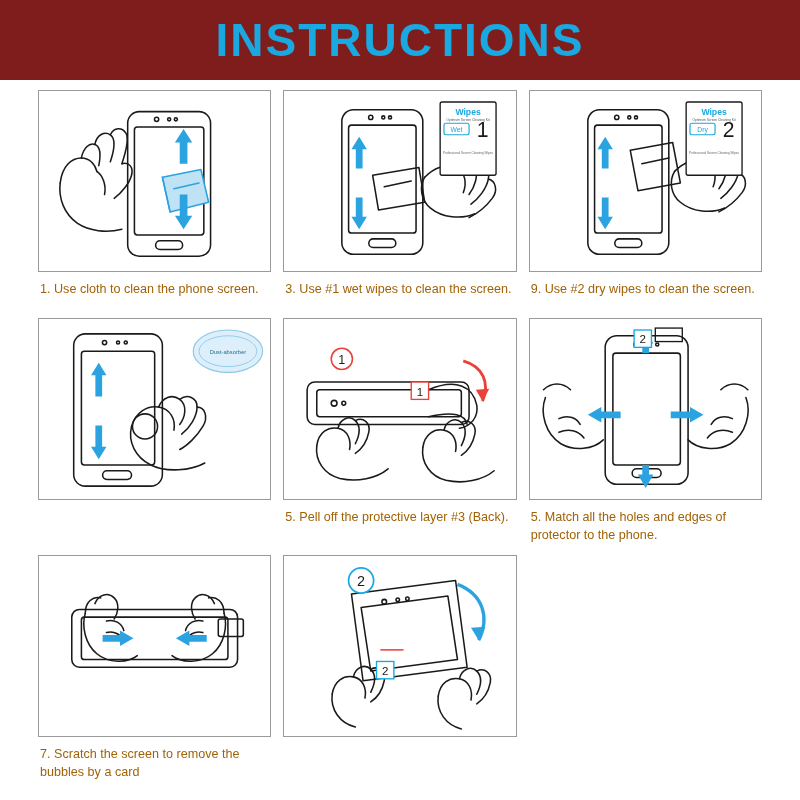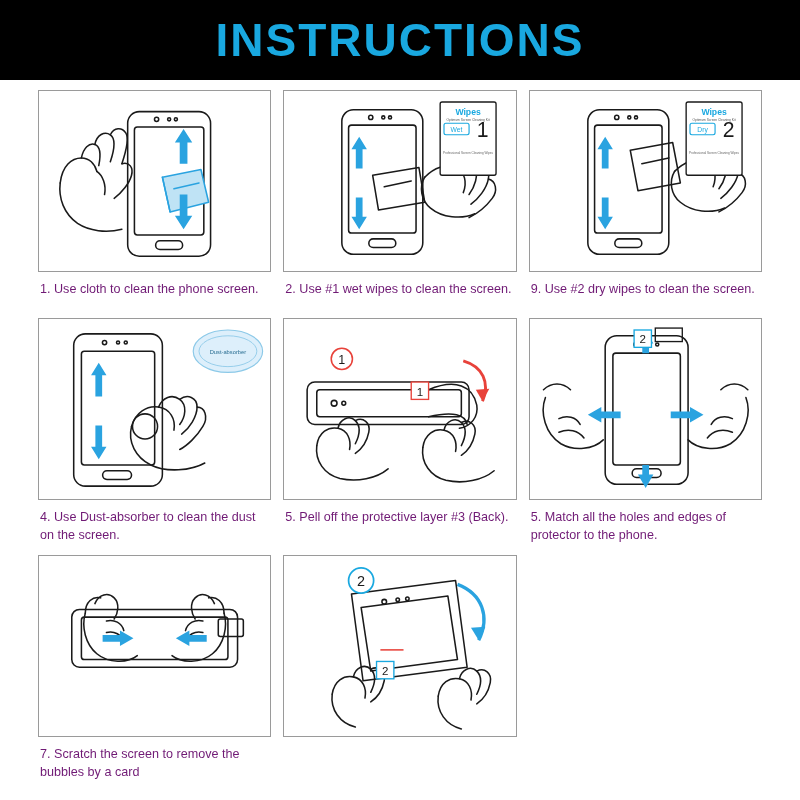--- a/index.html
+++ b/index.html
@@ -16,21 +16,21 @@
   .sheet {
     position: relative;
     width: 800px;
     height: 800px;
     background: #ffffff;
     box-sizing: border-box;
   }
   .title-bar {
     width: 100%;
     height: 80px;
-    background: #000000;
+    background: #7f1d1d;
     display: flex;
     align-items: center;
     justify-content: center;
   }
   .title-bar .title {
     font-size: 46px;
     font-weight: bold;
     letter-spacing: 2px;
     color: #19a8e0;
     font-family: "Liberation Sans", sans-serif;
@@ -54,21 +54,21 @@
     position: relative;
     width: 100%;
     height: 182px;
     border: 1px solid #9a9a9a;
     box-sizing: border-box;
     background: #ffffff;
     overflow: hidden;
   }
   .caption {
     font-size: 12.6px;
-    color: #701a75;
+    color: #a16207;
     line-height: 1.45;
     padding: 8px 2px 10px 2px;
     min-height: 46px;
     box-sizing: border-box;
     font-family: "Liberation Sans", sans-serif;
   }
   svg { display: block; }
 
   
 </style>
@@ -147,21 +147,21 @@
           <g stroke="#19a8e0" stroke-width="1.2" fill="none">
             <rect x="166" y="30" width="26" height="12" rx="2"></rect>
           </g>
           <text x="191" y="22" font-family="Liberation Sans, sans-serif" font-size="9" text-anchor="middle" fill="#19a8e0" font-weight="bold">Wipes</text>
           <text x="191" y="28" font-family="Liberation Sans, sans-serif" font-size="3.4" text-anchor="middle" fill="#555">Optimum Screen Cleaning Kit</text>
           <text x="179" y="39" font-family="Liberation Sans, sans-serif" font-size="7" text-anchor="middle" fill="#19a8e0">Wet</text>
           <text x="206" y="44" font-family="Liberation Sans, sans-serif" font-size="22" text-anchor="middle" fill="#1a1a1a">1</text>
           <text x="191" y="62" font-family="Liberation Sans, sans-serif" font-size="3.2" text-anchor="middle" fill="#666">Professional Screen Cleaning Wipes</text>
         </svg>
       </div>
-      <div class="caption">2. Use #1 wet wipes to clean the screen.</div>
+      <div class="caption">3. Use #1 wet wipes to clean the screen.</div>
     </div>
 
     <div class="cell">
       <div class="panel">
         <svg viewBox="0 0 240 182" width="100%" height="182">
           <g fill="none" stroke="#1a1a1a" stroke-width="1.6" stroke-linecap="round" stroke-linejoin="round">
             <rect x="60" y="16" width="84" height="150" rx="12"></rect>
             <rect x="67" y="32" width="70" height="112" rx="3"></rect>
             <circle cx="90" cy="24" r="2.2"></circle>
             <circle cx="103" cy="24" r="1.6"></circle>
@@ -218,21 +218,20 @@
             <path d="M62 142 l8 -13 h-4.5 v-22 h-7 v22 h-4.5 z"></path>
           </g>
 
           <g>
             <ellipse cx="196" cy="30" rx="36" ry="22" fill="#ddeffb" stroke="#8cc9e8" stroke-width="1.2"></ellipse>
             <ellipse cx="196" cy="30" rx="30" ry="16" fill="none" stroke="#8cc9e8" stroke-width="0.9"></ellipse>
             <text x="196" y="33" font-family="Liberation Sans, sans-serif" font-size="6" text-anchor="middle" fill="#2b6f93">Dust-absorber</text>
           </g>
         </svg>
       </div>
-      <div class="caption">4. Use Dust-absorber to clean the dust on the screen.</div>
     </div>
 
     <div class="cell">
       <div class="panel">
         <svg viewBox="0 0 240 182" width="100%" height="182">
           <g fill="none" stroke="#1a1a1a" stroke-width="1.6" stroke-linecap="round" stroke-linejoin="round">
 
             <rect x="24" y="62" width="168" height="44" rx="8"></rect>
             <rect x="34" y="70" width="150" height="28" rx="3"></rect>
             <circle cx="52" cy="84" r="3"></circle>

